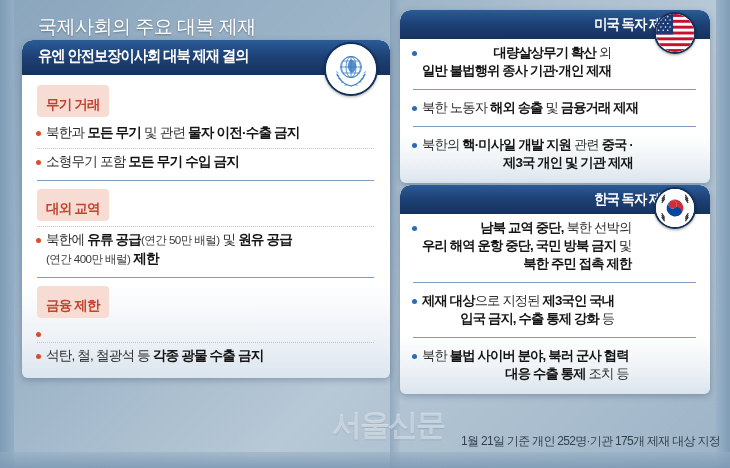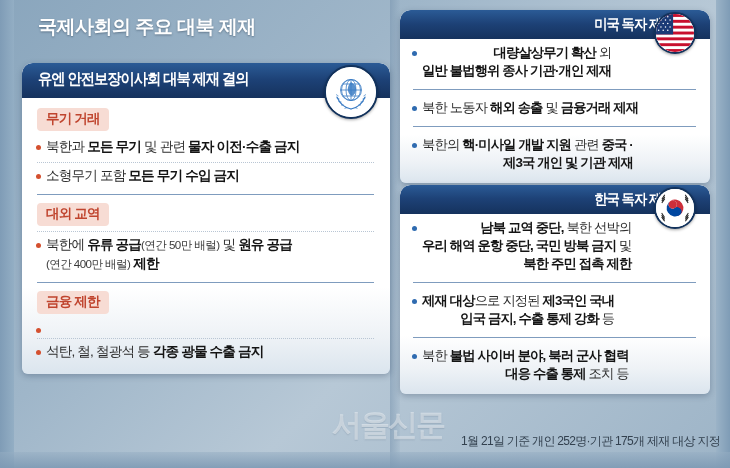--- a/index.html
+++ b/index.html
@@ -10,22 +10,22 @@
     position:relative; overflow:hidden;
   }
 
   
   #stage { position:absolute; inset:0; }
 
   
   .left-col { position:absolute; left:22px; top:6px; width:368px; bottom:28px; }
 
   .main-title {
-    font-size:19px; font-weight:700; color:#ffffff; letter-spacing:-0.5px;
-    padding:8px 0 23px 16px; text-shadow:0 1px 2px rgba(30,50,70,.45);
+    font-size:19px; font-weight:400; color:#ffffff; letter-spacing:-0.5px;
+    padding:8px 0 0 16px; text-shadow:0 1px 2px rgba(30,50,70,.45);
     white-space:nowrap;
   }
 
   .panel {
     position:relative;
     background:linear-gradient(180deg,#ffffff 0%,#ffffff 72%,#eef2f6 88%,#dbe5ee 100%);
     border-radius:11px 11px 6px 6px;
     box-shadow:0 2px 6px rgba(20,40,70,.28);
     overflow:hidden;
   }
@@ -52,21 +52,21 @@
   .badge.un  { width:54px; height:54px; right:12px; top:2px; z-index:5; }
   .badge.us  { width:42px; height:42px; right:14px; top:2px; z-index:5; }
   .badge.kr  { width:42px; height:42px; right:14px; top:2px; z-index:5; }
 
   .panel-body { padding:8px 12px 8px 11px; }
 
   
   .sec-label {
     display:inline-block; background:#f7dcd4; color:#c0452f;
     font-size:13.5px; font-weight:700; letter-spacing:-0.8px;
-    padding:2px 9px 3px; border-radius:4px; margin:2px 0 4px 4px;
+    padding:11px 9px 3px; border-radius:4px; margin:2px 0 4px 4px;
   }
 
   
   .bul { display:flex; align-items:flex-start; padding:3px 2px 4px 3px; }
   .dot {
     flex:0 0 auto; width:5px; height:5px; border-radius:50%;
     background:#d4502f; margin:7px 5px 0 0;
   }
   .dot.blue { background:#2f6bb0; }
   .txt {

